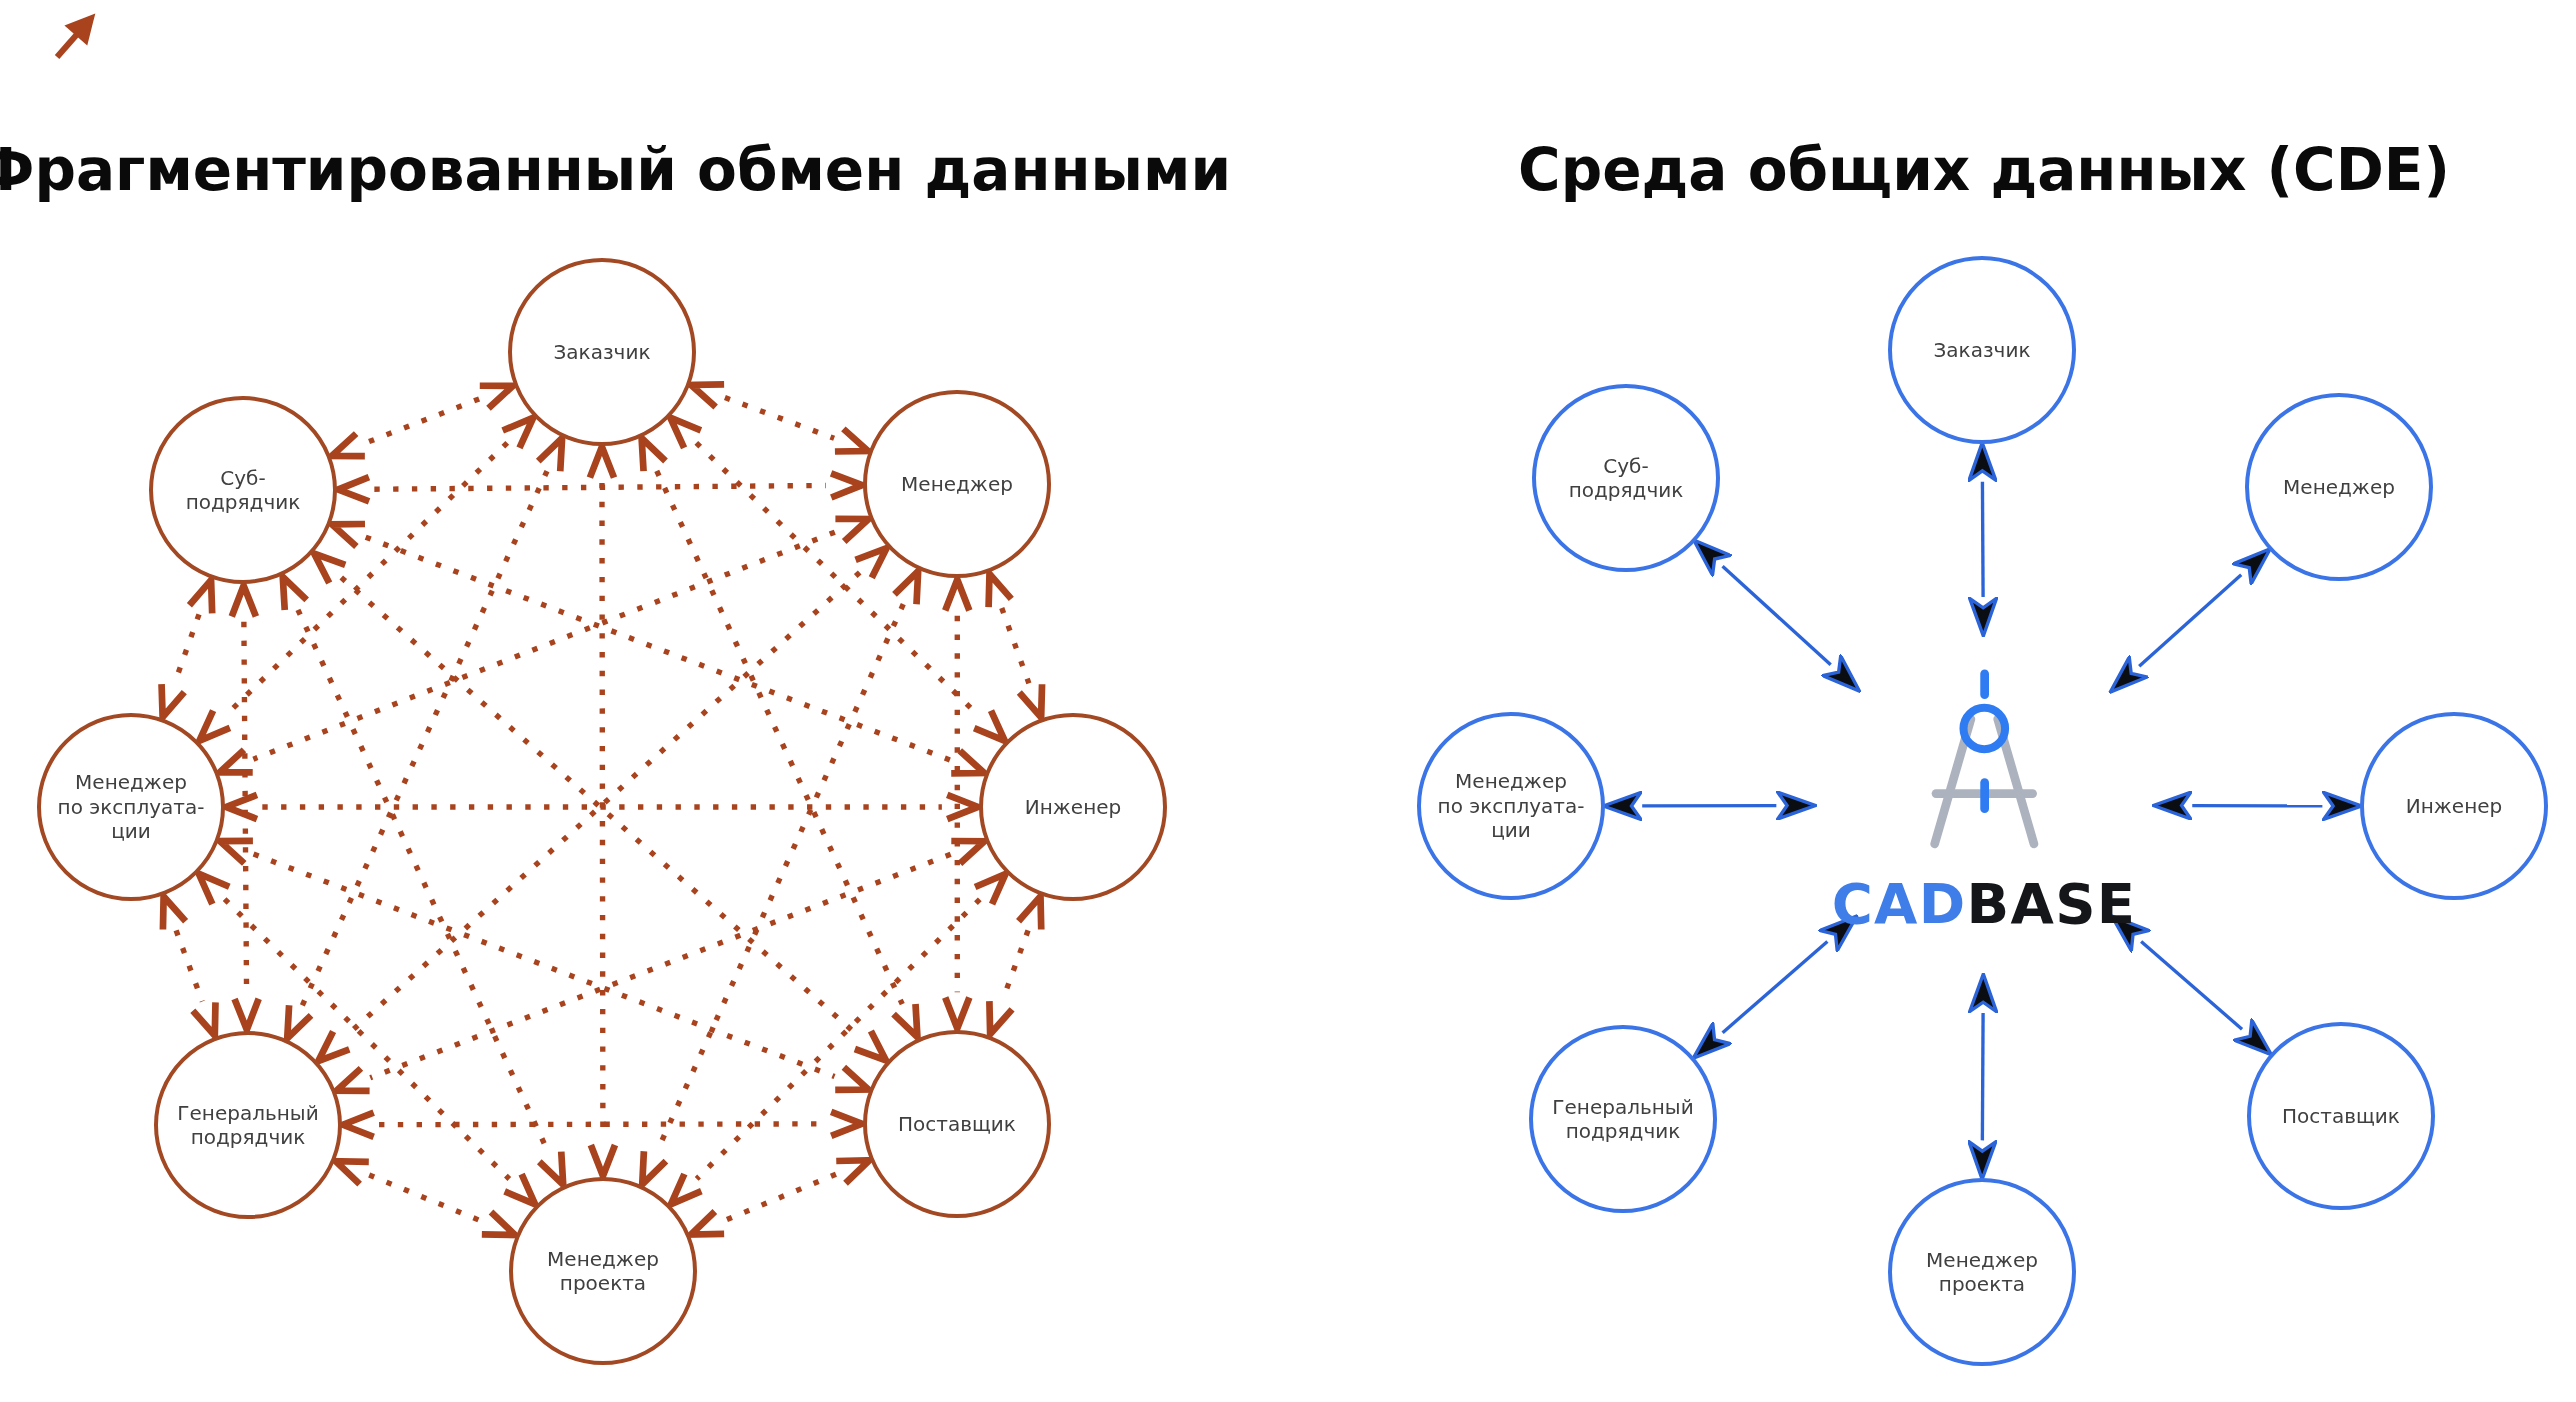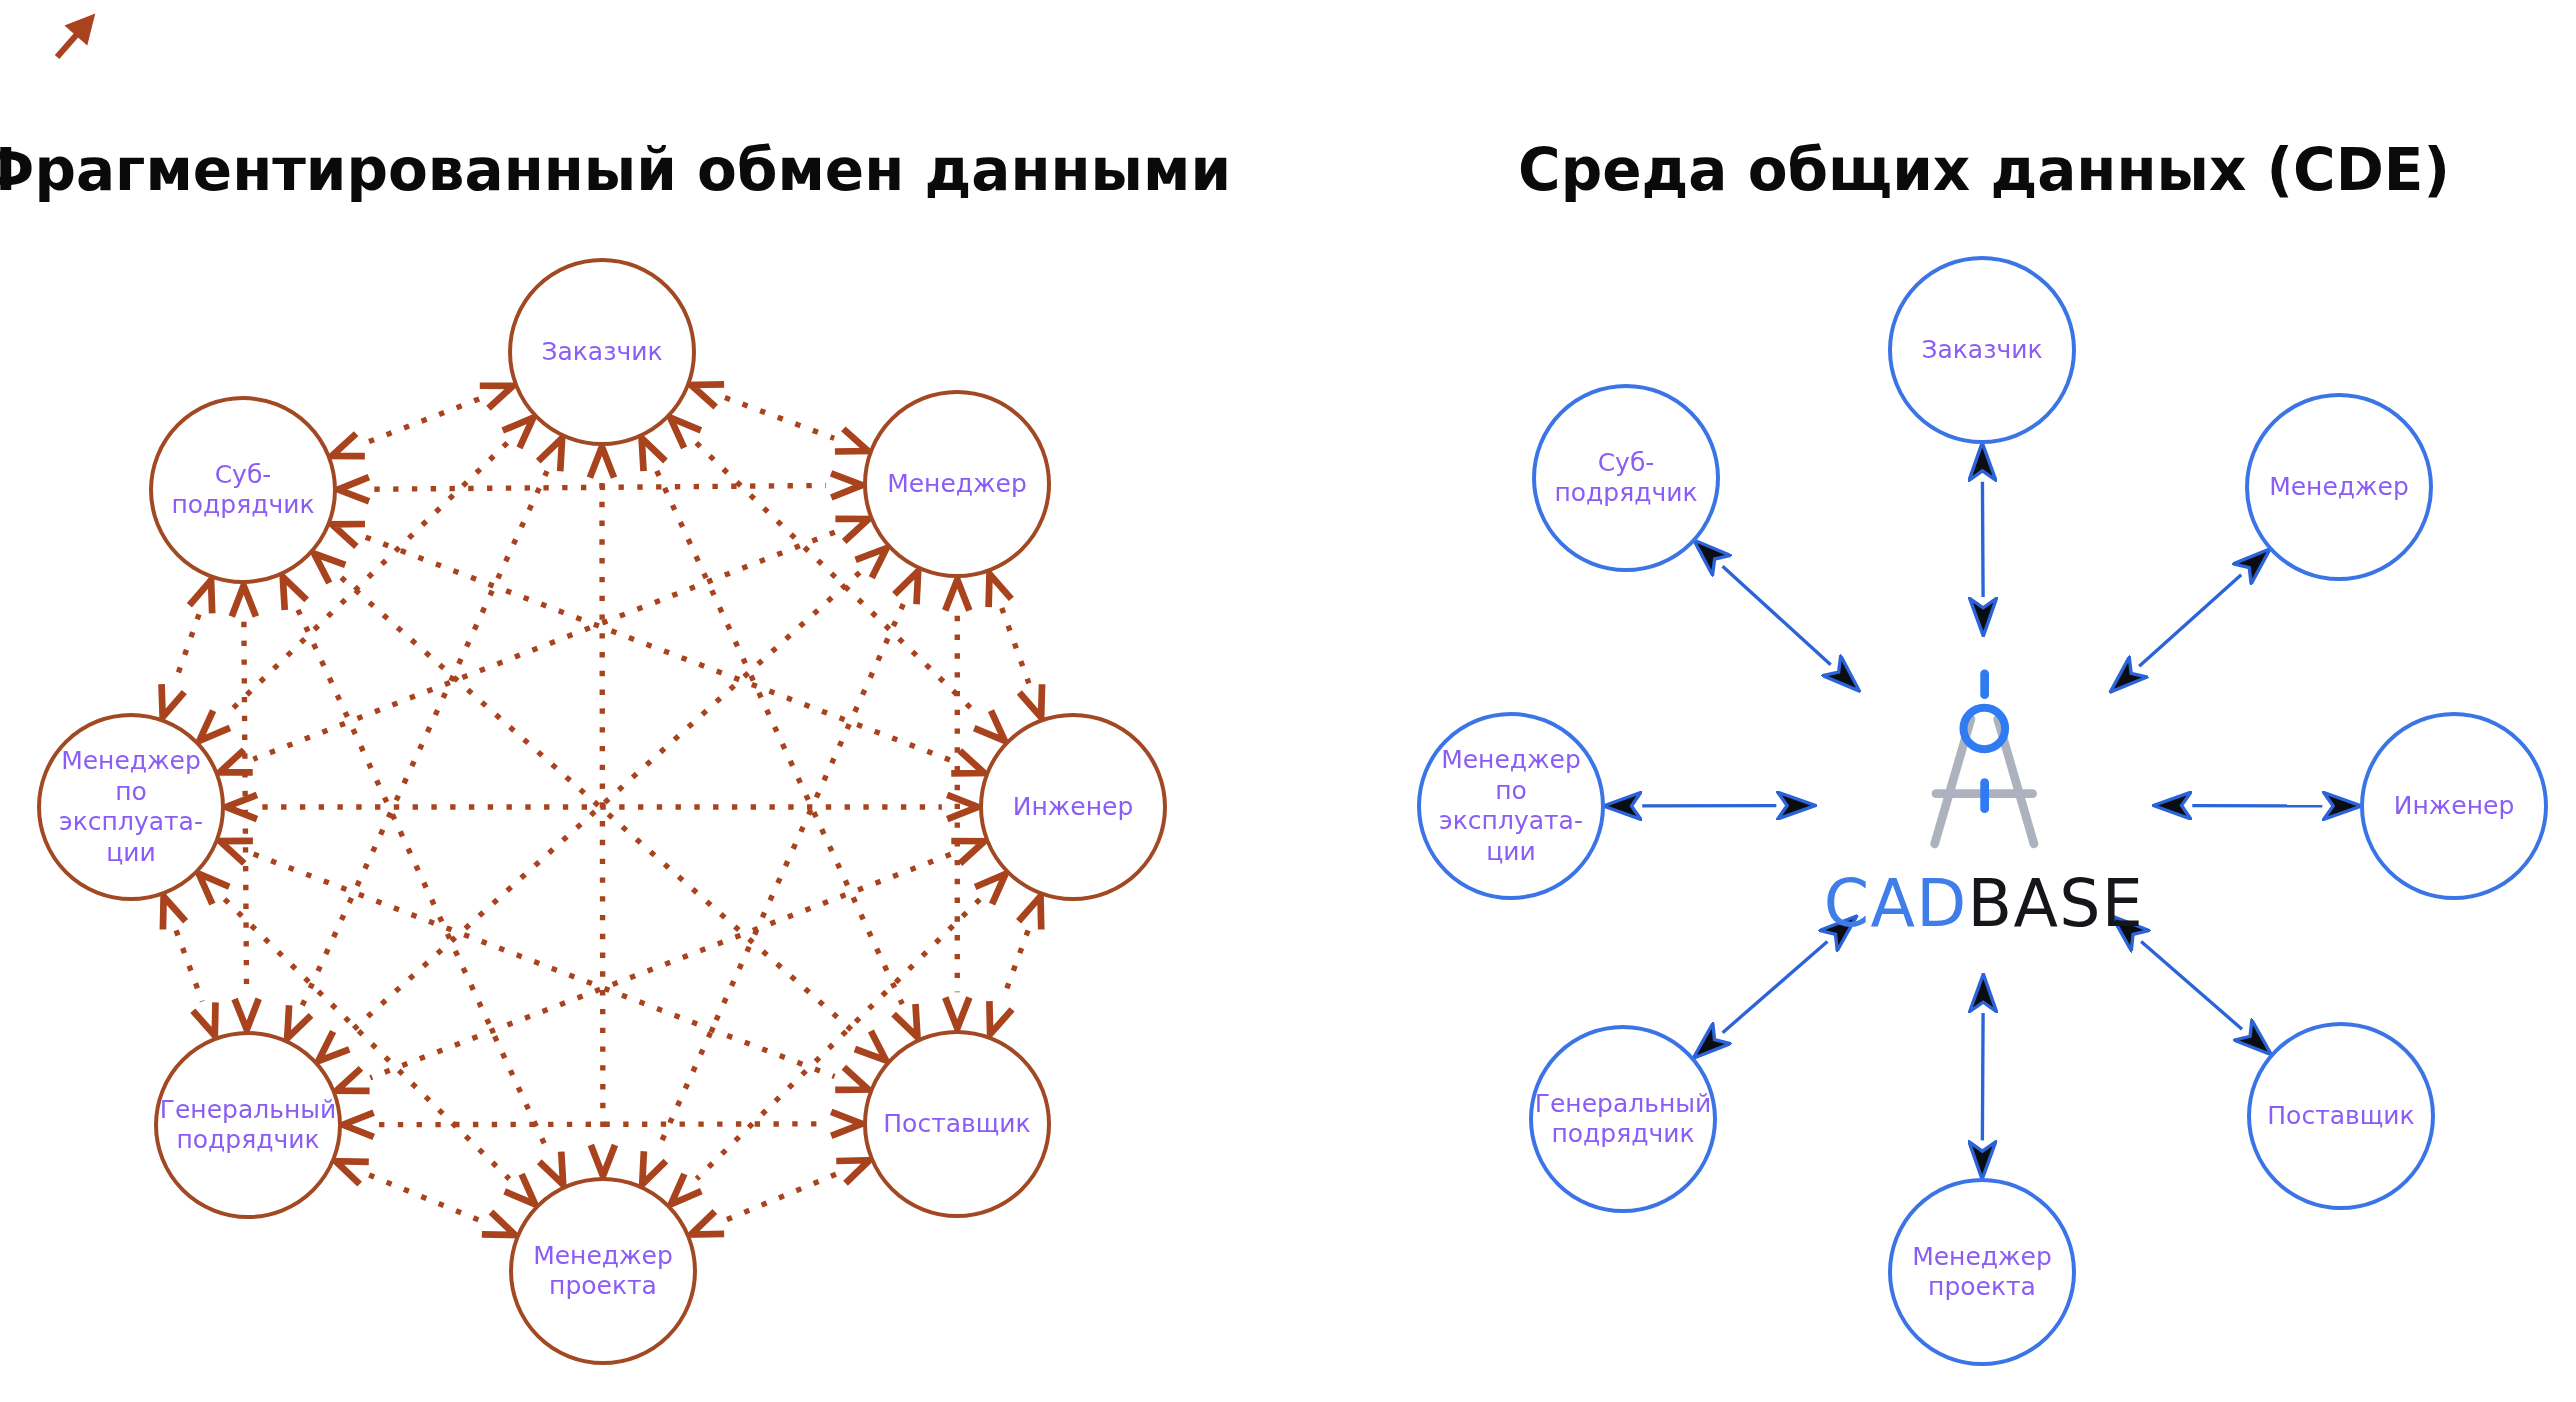--- a/index.html
+++ b/index.html
@@ -7,26 +7,26 @@
           font-family:"DejaVu Sans","Liberation Sans",sans-serif;padding-left:37px;}
   .title{position:absolute;transform:translate(-50%,-50%);font-size:58px;font-weight:700;
          color:#0a0a0a;white-space:nowrap;letter-spacing:0px;}
   #title-left{left:604px;top:170px;}
   #title-right{left:1984px;top:170px;}
   #edges{position:absolute;left:0;top:0;}
   .eL{stroke:#A8431E;stroke-width:8;stroke-dasharray:8 20;fill:none;}
   .eR{stroke:#2B64D8;stroke-width:5;fill:none;}
   .node{position:absolute;width:188px;height:188px;box-sizing:border-box;border-radius:50%;
         background:#ffffff;display:flex;align-items:center;justify-content:center;
-        text-align:center;font-size:25px;line-height:1.22;color:#8b5cf6;}
+        text-align:center;font-size:20px;line-height:1.22;color:#404040;}
   .node span{white-space:pre-line;display:block;}
   .node.left{border:4.7px solid #A24823;}
   .node.right{border:4.7px solid #3B74E6;}
   #brand{position:absolute;left:1984px;top:903px;transform:translate(-50%,-50%);
-         font-size:65px;font-weight:400;letter-spacing:1.3px;white-space:nowrap;}
+         font-size:56px;font-weight:700;letter-spacing:1.3px;white-space:nowrap;}
   #brand .cad{color:#3F7DE8;}
   #brand .base{color:#14161A;}
 </style>
 </head>
 <body>
 
 <div id="canvas">
 
   <div class="title" id="title-left">Фрагментированный обмен данными</div>
   <div class="title" id="title-right">Среда общих данных (CDE)</div>

